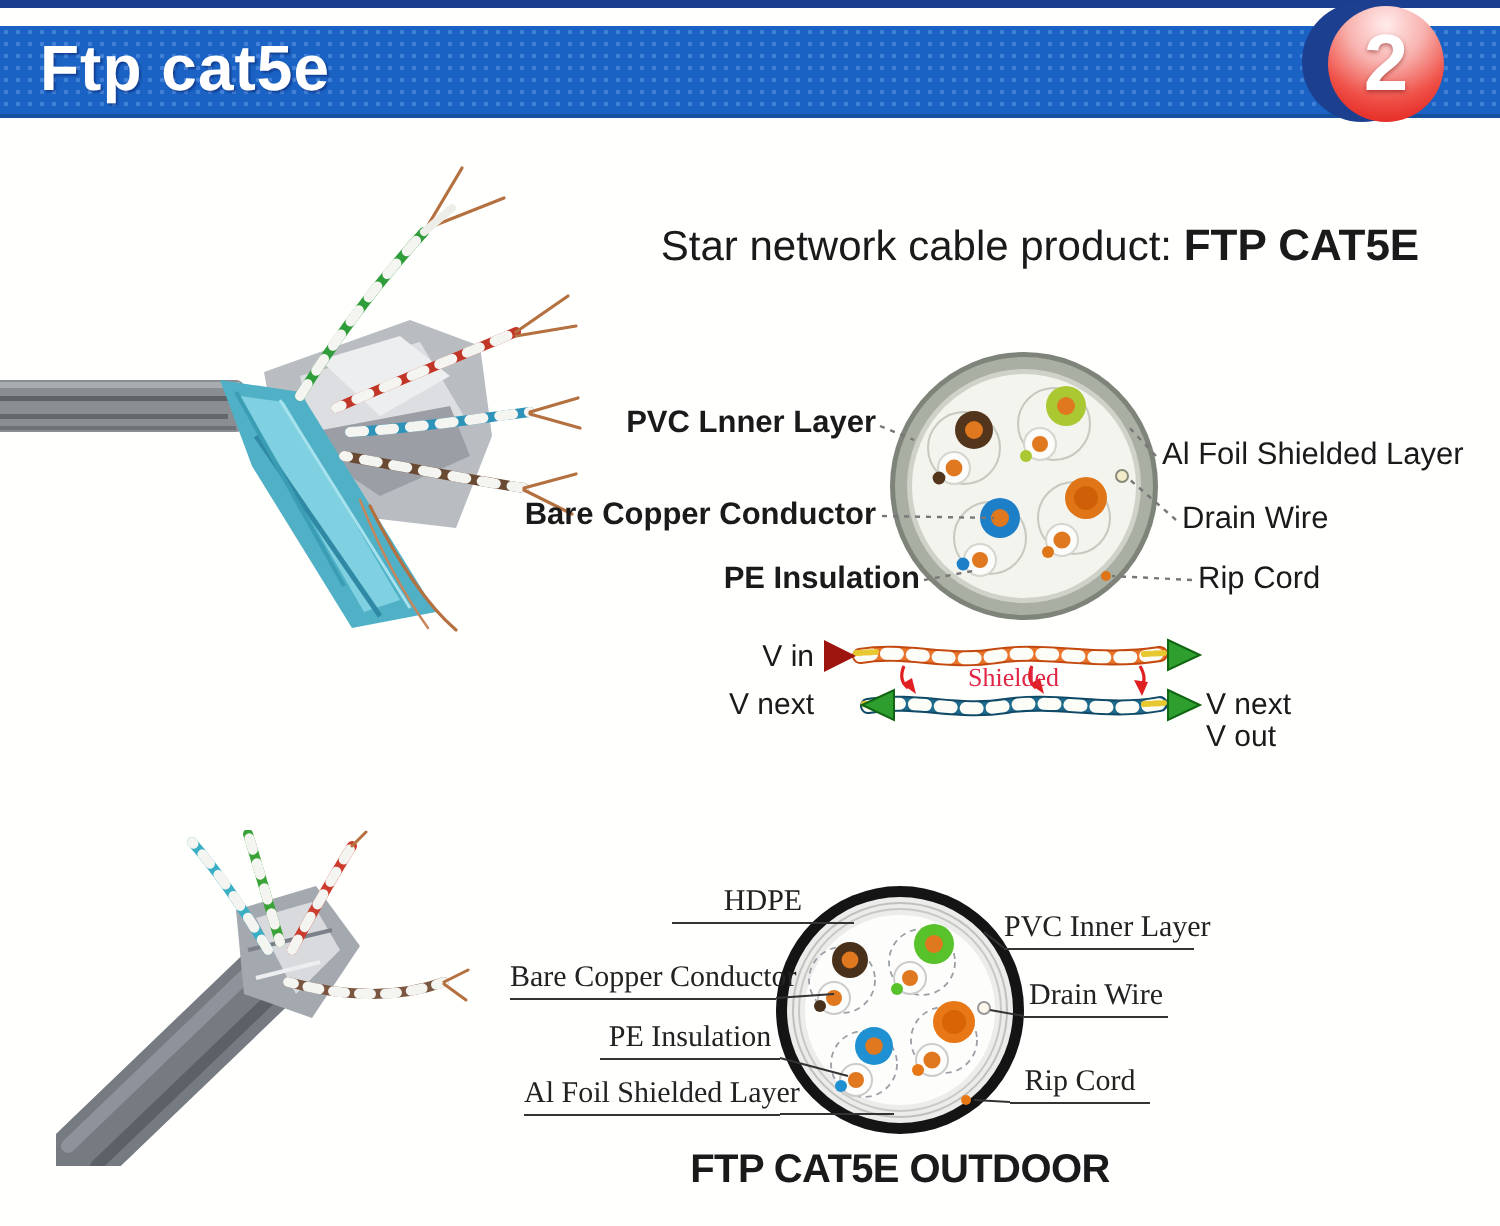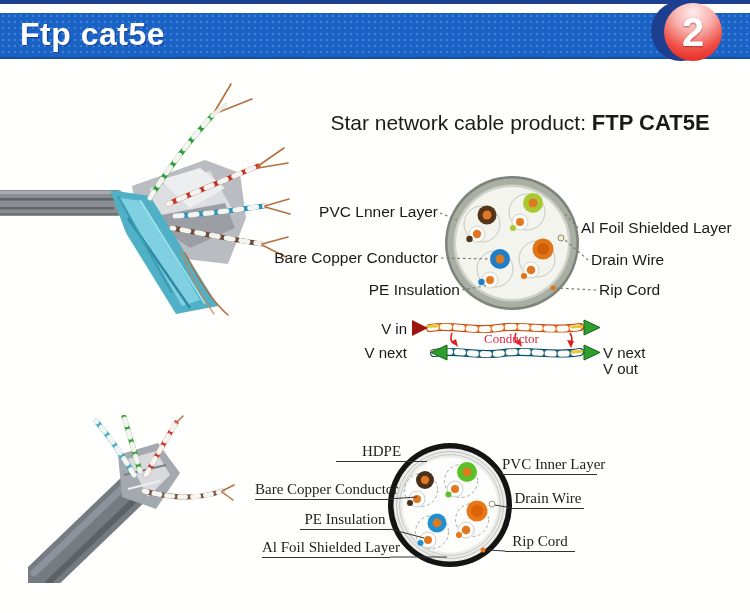--- a/index.html
+++ b/index.html
@@ -17,21 +17,21 @@
   .badge-red{position:absolute;left:664px;top:3px;width:58px;height:58px;border-radius:50%;
       background:radial-gradient(circle at 50% 16%,#ffecec 0%,#f8b2ae 34%,#ef5148 66%,#df1510 100%);
       display:flex;align-items:center;justify-content:center;}
   .badge-red span{font-size:40px;font-weight:bold;color:#fff;text-shadow:0 1px 2px rgba(120,0,0,.5);}
   
   .main-heading{position:absolute;left:295px;top:110px;width:450px;text-align:center;
       font-size:21px;white-space:nowrap;}
   .main-heading b{font-size:22px;}
   
   .lbl{position:absolute;font-size:15.5px;white-space:nowrap;}
-  .lbl.right-align{text-align:right;}
+  .lbl.right-align{text-align:right;font-weight:bold;}
   .serif-lbl{position:absolute;font-family:"Liberation Serif",serif;font-size:15px;color:#222;
       white-space:nowrap;text-align:center;border-bottom:1px solid #333;padding-bottom:1px;}
   .v-lbl{position:absolute;font-size:15px;white-space:nowrap;}
   .coupling-lbl{position:absolute;left:484px;top:331px;font-family:"Liberation Serif",serif;
       font-size:13px;color:#e02545;}
   .caption{position:absolute;left:340px;top:574px;width:220px;text-align:center;
       font-size:20px;font-weight:bold;letter-spacing:-0.3px;white-space:nowrap;}
   .overlay{position:absolute;left:0;top:0;pointer-events:none;}
 </style>
 </head>
@@ -188,21 +188,21 @@
         <polygon points="107,26 114,31 112,23" fill="#e02020" stroke="none"></polygon>
       <path d="M162,17 Q166,24 162,28"></path>
         <polygon points="159,24 163,32 166,25" fill="#e02020" stroke="none"></polygon>
     </g>
   </svg>
 
   <div class="v-lbl" style="right:343px;top:320px;">V in</div>
   <div class="v-lbl" style="left:603px;top:320px;margin-top:40px;">V out</div>
   <div class="v-lbl" style="right:343px;top:344px;">V next</div>
   <div class="v-lbl" style="left:603px;top:344px;">V next</div>
-  <div class="coupling-lbl">Conductor</div>
+  <div class="coupling-lbl">Shielded</div>
 
   <svg class="overlay" style="left:28px;top:415px;" width="210" height="168" viewBox="0 0 210 168">
     <g>
       <path d="M12,164 L112,68" stroke="#767a81" stroke-width="34" stroke-linecap="round" fill="none"></path>
       <path d="M6,158 L106,62" stroke="#8e929a" stroke-width="7" stroke-linecap="round" fill="none"></path>
       <path d="M20,168 L118,74" stroke="#5c6067" stroke-width="6" stroke-linecap="round" fill="none"></path>
     </g>
     <g>
       <path d="M90,40 L130,28 L152,58 L128,94 L94,82 Z" fill="#a4a9b0"></path>
       <path d="M100,44 L128,36 L142,60 L120,82 Z" fill="#d8dadd"></path>
@@ -273,20 +273,21 @@
   </svg>
 
   <div class="serif-lbl" style="left:336px;top:443px;width:91px;">HDPE</div>
   <div class="serif-lbl" style="left:255px;top:481px;width:133px;">Bare Copper Conductor</div>
   <div class="serif-lbl" style="left:300px;top:511px;width:90px;">PE Insulation</div>
   <div class="serif-lbl" style="left:262px;top:539px;width:128px;">Al Foil Shielded Layer</div>
   <div class="serif-lbl" style="left:502px;top:456px;width:95px;">PVC Inner Layer</div>
   <div class="serif-lbl" style="left:512px;top:490px;width:72px;">Drain Wire</div>
   <div class="serif-lbl" style="left:505px;top:533px;width:70px;">Rip Cord</div>
 
+  <div class="caption">FTP CAT5E OUTDOOR</div>
 
   <svg class="overlay" width="750" height="613" viewBox="0 0 750 613">
 
     <g stroke="#777" stroke-width="1.2" stroke-dasharray="2.5 3" fill="none">
       <path d="M440,213 L457,220"></path>
       <path d="M441,258 L497,259"></path>
       <path d="M462,290 L489,285"></path>
       <path d="M578,228 L563,212"></path>
       <path d="M588,260 L564,239"></path>
       <path d="M596,290 L556,288"></path>

